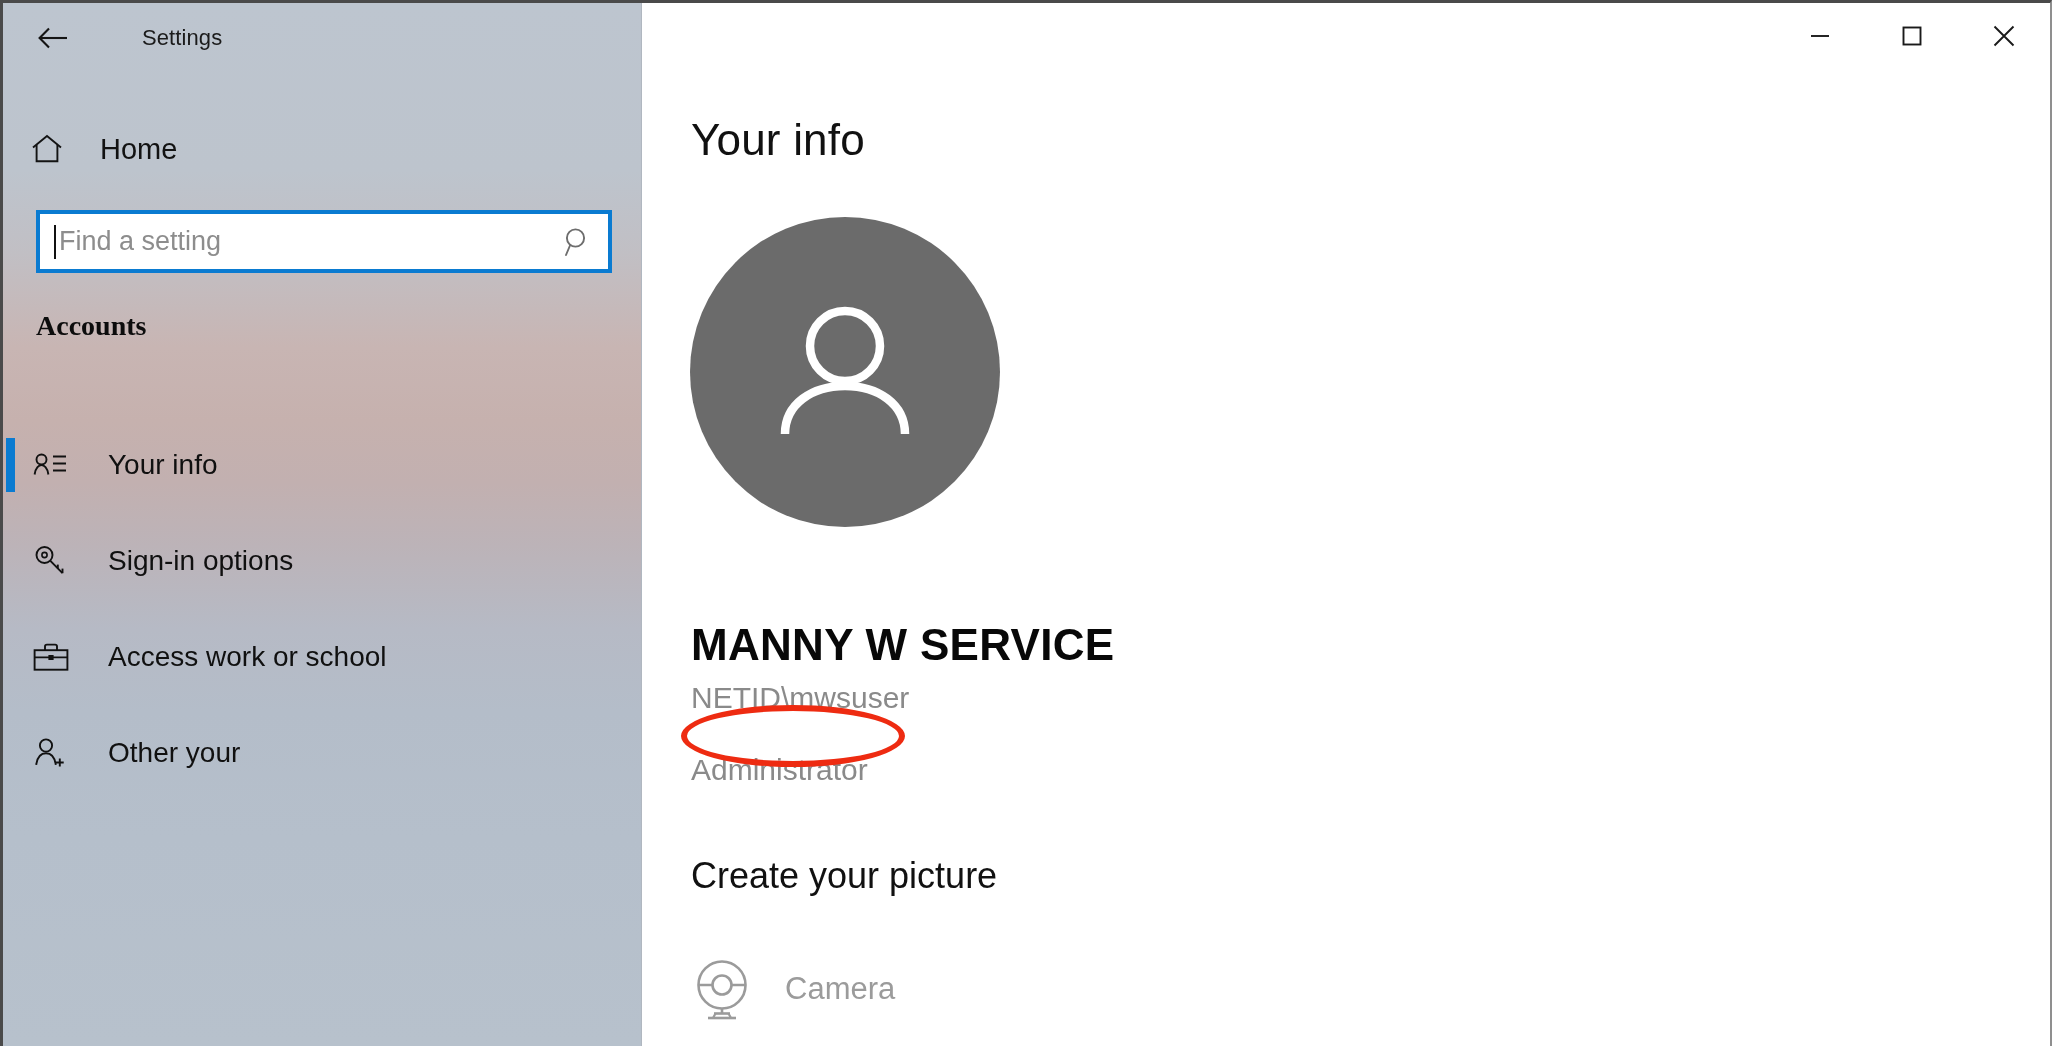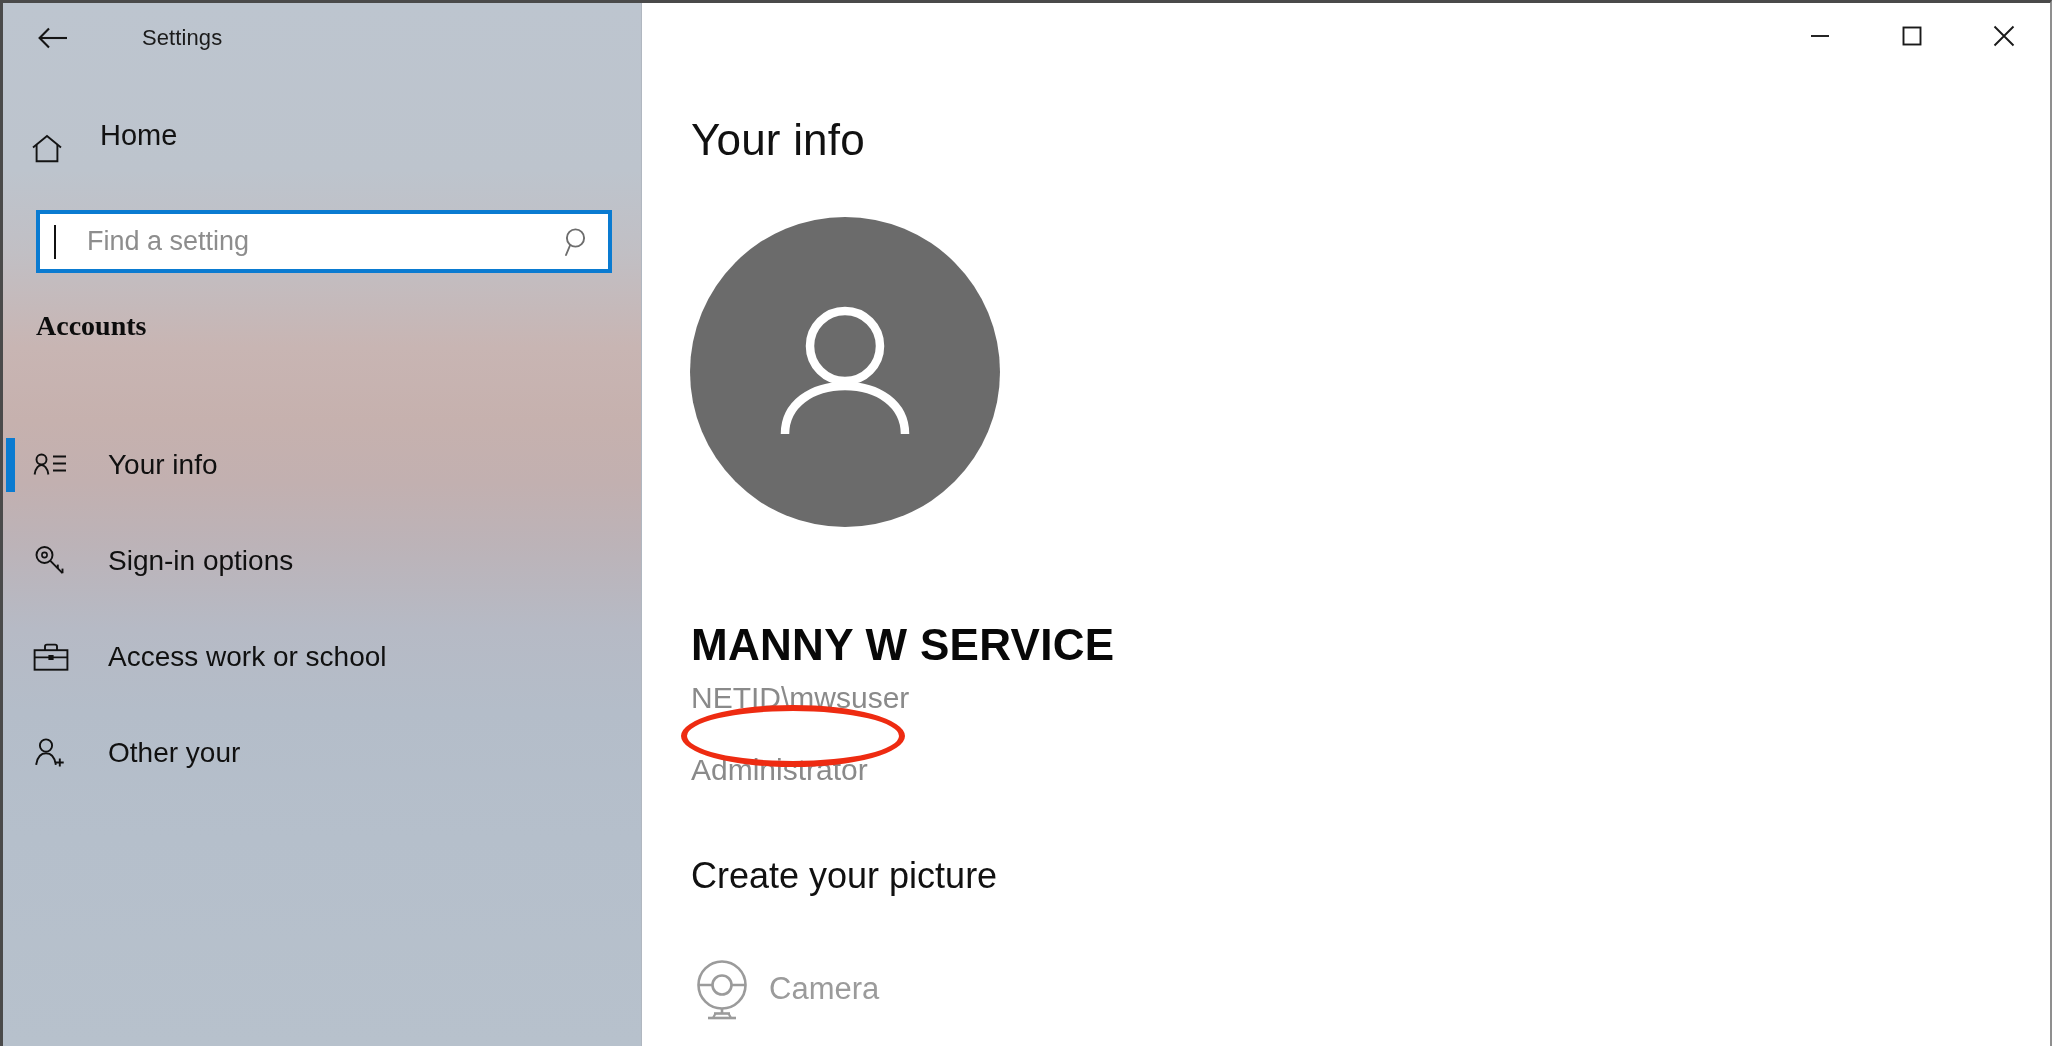--- a/index.html
+++ b/index.html
@@ -72,21 +72,21 @@
     font-size: 22px;
     color: #1b1b1b;
     letter-spacing: .1px;
   }
 
   
   .home-row {
     position: absolute;
     left: 0; top: 116px;
     width: 639px; height: 60px;
-    display: flex; 
+    display: flex; align-items: center;
     cursor: pointer;
   }
   .home-icon-wrap {
     width: 50px; margin-left: 27px;
     display: flex; align-items: center; justify-content: flex-start;
   }
   .home-label {
     margin-left: 20px;
     font-size: 29px;
     color: #121212;
@@ -94,21 +94,20 @@
 
   
   #search-box {
     position: absolute;
     left: 33px; top: 207px;
     width: 576px; height: 63px;
     background: #ffffff;
     border: 4px solid #0a7bd1;
     display: flex;
     align-items: center;
-    gap: 28px;
   }
   #search-caret {
     width: 2px; height: 34px;
     background: #111;
     margin-left: 14px;
   }
   #search-input {
     flex: 1;
     border: none; outline: none;
     background: transparent;
@@ -226,21 +225,21 @@
   }
 
   #camera-row {
     position: absolute;
     left: 48px; top: 955px;
     display: flex;
     align-items: center;
     cursor: pointer;
   }
   #camera-label {
-    margin-left: 16px;
+    margin-left: 32px;
     font-size: 31px;
     color: #9b9b9b;
   }
 
   
   #window-controls {
     position: absolute;
     right: 0; top: 0;
     display: flex;
     height: 66px;

